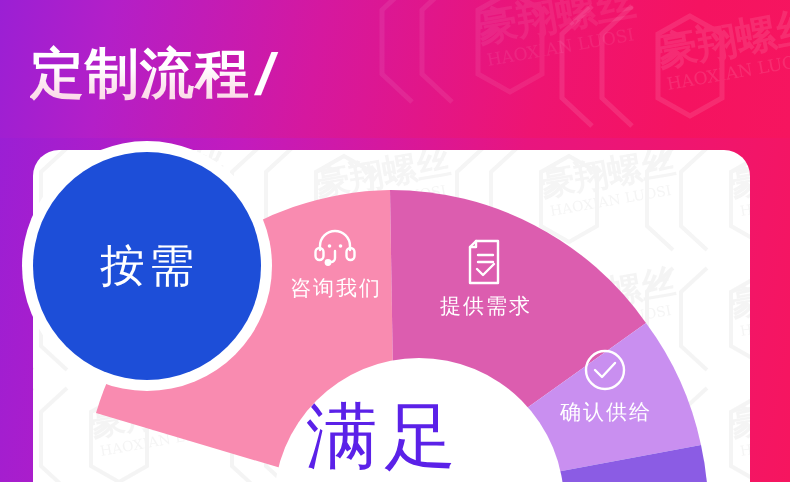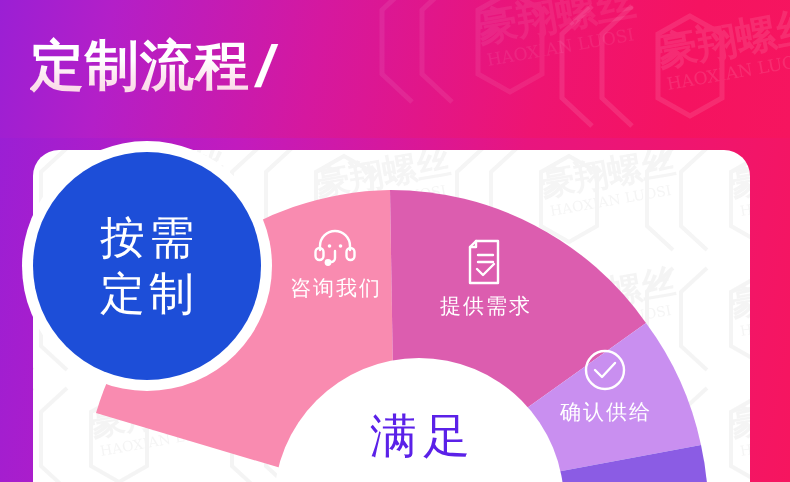--- a/index.html
+++ b/index.html
@@ -19,21 +19,21 @@
   .hdr-wm{
     position:absolute;top:-6px;left:540px;width:330px;height:150px;
     opacity:.10;pointer-events:none;
   }
   .hdr-wm2{
     position:absolute;top:-30px;left:360px;width:330px;height:150px;
     opacity:.07;pointer-events:none;
   }
   .header-inner{
     position:absolute;left:30px;top:24px;right:20px;height:100px;
-    display:flex;align-items:flex-start;
+    display:flex;align-items:center;
   }
   .title-cn{
     font-family:"DejaVu Sans","Liberation Sans",sans-serif;
     font-weight:bold;
     font-size:54px;
     line-height:84px;
     letter-spacing:1px;
     background:linear-gradient(180deg,#ffffff 0%,#ffffff 42%,#fde8f1 62%,#f9c9dd 100%);
     -webkit-background-clip:text;background-clip:text;color:transparent;
     -webkit-text-fill-color:transparent;
@@ -81,22 +81,22 @@
     font-family:"DejaVu Sans","Liberation Sans",sans-serif;
   }
 
   
   .hub{
     position:absolute;left:274px;top:358px;width:290px;height:290px;
     background:#ffffff;border-radius:50%;
   }
   .hub-label{
     position:absolute;left:300px;top:404px;width:240px;
-    text-align:center;
-    color:#5B21E8;font-size:47px;line-height:64px;letter-spacing:6px;text-indent:6px;
+    text-align:left;
+    color:#5B21E8;font-size:72px;line-height:64px;letter-spacing:6px;text-indent:6px;
     font-family:"DejaVu Sans","Liberation Sans",sans-serif;font-weight:500;
     white-space:nowrap;
   }
 
   
   .seg{position:absolute;text-align:center;color:#ffffff;pointer-events:none;}
   .seg .seg-ico{display:block;margin:0 auto 8px;}
   .seg .seg-txt{
     display:block;font-size:21px;line-height:24px;letter-spacing:2px;text-indent:2px;
     font-family:"DejaVu Sans","Liberation Sans",sans-serif;font-weight:400;
@@ -180,21 +180,20 @@
         <path d="M362 352 L668 295 A312 312 0 0 1 673 400 Z" fill="#8B5CE4"></path>
       </g>
     </svg>
 
     <div class="hub" style="left:241px;top:208px;width:290px;height:290px;"></div>
 
   </div>
 
   <div class="red-circle" style="background: #1d4ed8;">
     <div class="rc-line">按需</div>
-    <div class="rc-line">定制</div>
   </div>
 
   <div class="hub-label" style="color: rgb(91, 33, 232);">满足</div>
 
   <div class="seg" id="seg0">
     <span class="seg-ico">
       <svg width="46" height="40" viewBox="0 0 46 40" fill="none" stroke="#ffffff" stroke-width="2.4" stroke-linecap="round" stroke-linejoin="round">
         <path d="M8 22 V18 A15 15 0 0 1 38 18 V22"></path>
         <rect x="3.5" y="20" width="8" height="12" rx="4"></rect>
         <rect x="34.5" y="20" width="8" height="12" rx="4"></rect>

